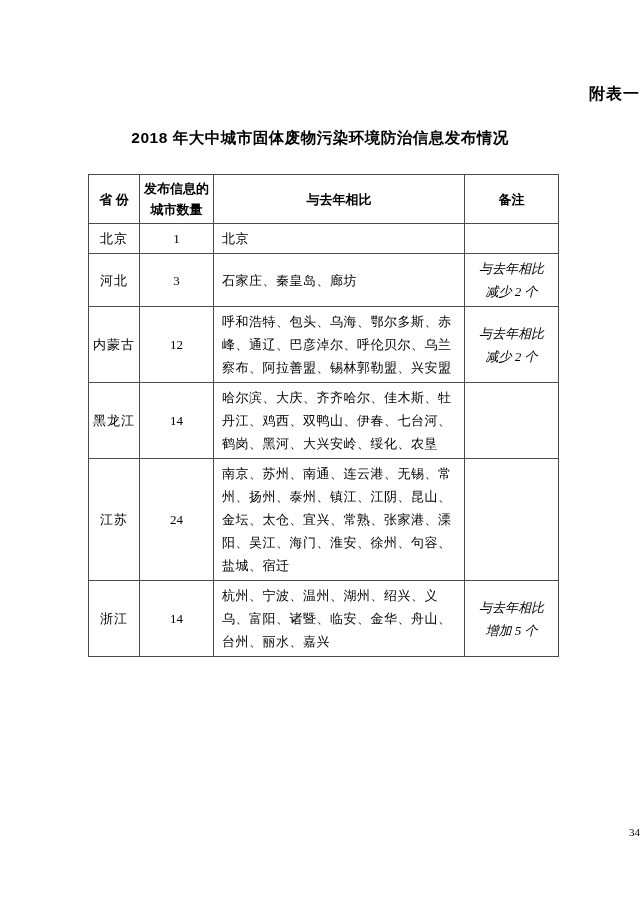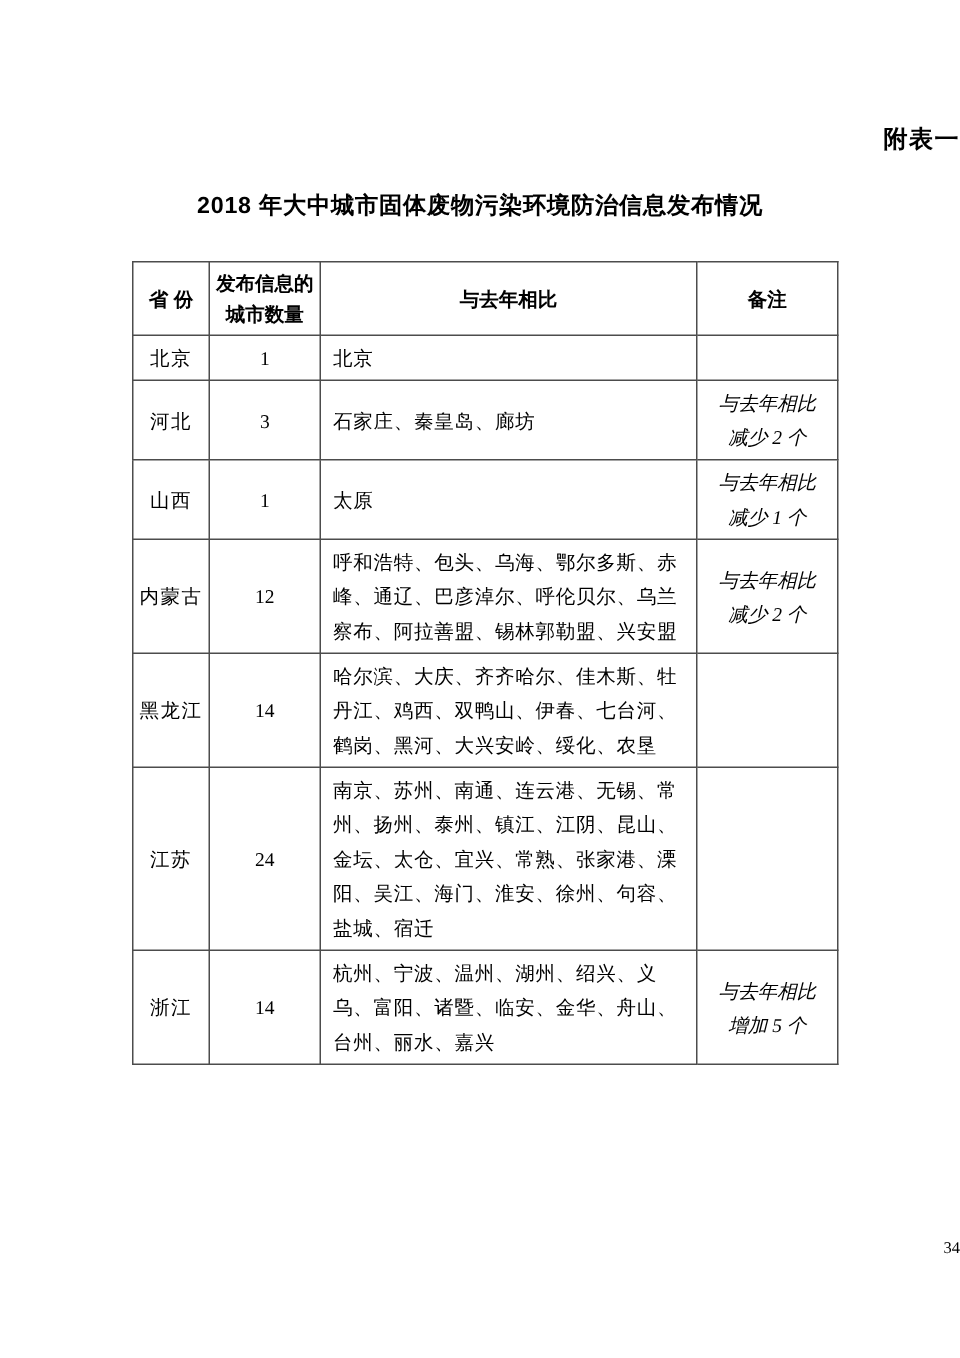--- a/index.html
+++ b/index.html
@@ -120,27 +120,20 @@
 
 
   <tr>
     <td class="c-prov">河北</td>
     <td class="c-count">3</td>
     <td class="c-cities">石家庄、秦皇岛、廊坊</td>
     <td class="c-remark">与去年相比
 减少 2 个</td>
   </tr>
 
-  <tr>
-    <td class="c-prov">山西</td>
-    <td class="c-count">1</td>
-    <td class="c-cities">太原</td>
-    <td class="c-remark">与去年相比
-减少 1 个</td>
-  </tr>
 
   <tr>
     <td class="c-prov">内蒙古</td>
     <td class="c-count">12</td>
     <td class="c-cities">呼和浩特、包头、乌海、鄂尔多斯、赤峰、通辽、巴彦淖尔、呼伦贝尔、乌兰察布、阿拉善盟、锡林郭勒盟、兴安盟</td>
     <td class="c-remark">与去年相比
 减少 2 个</td>
   </tr>
 
 

